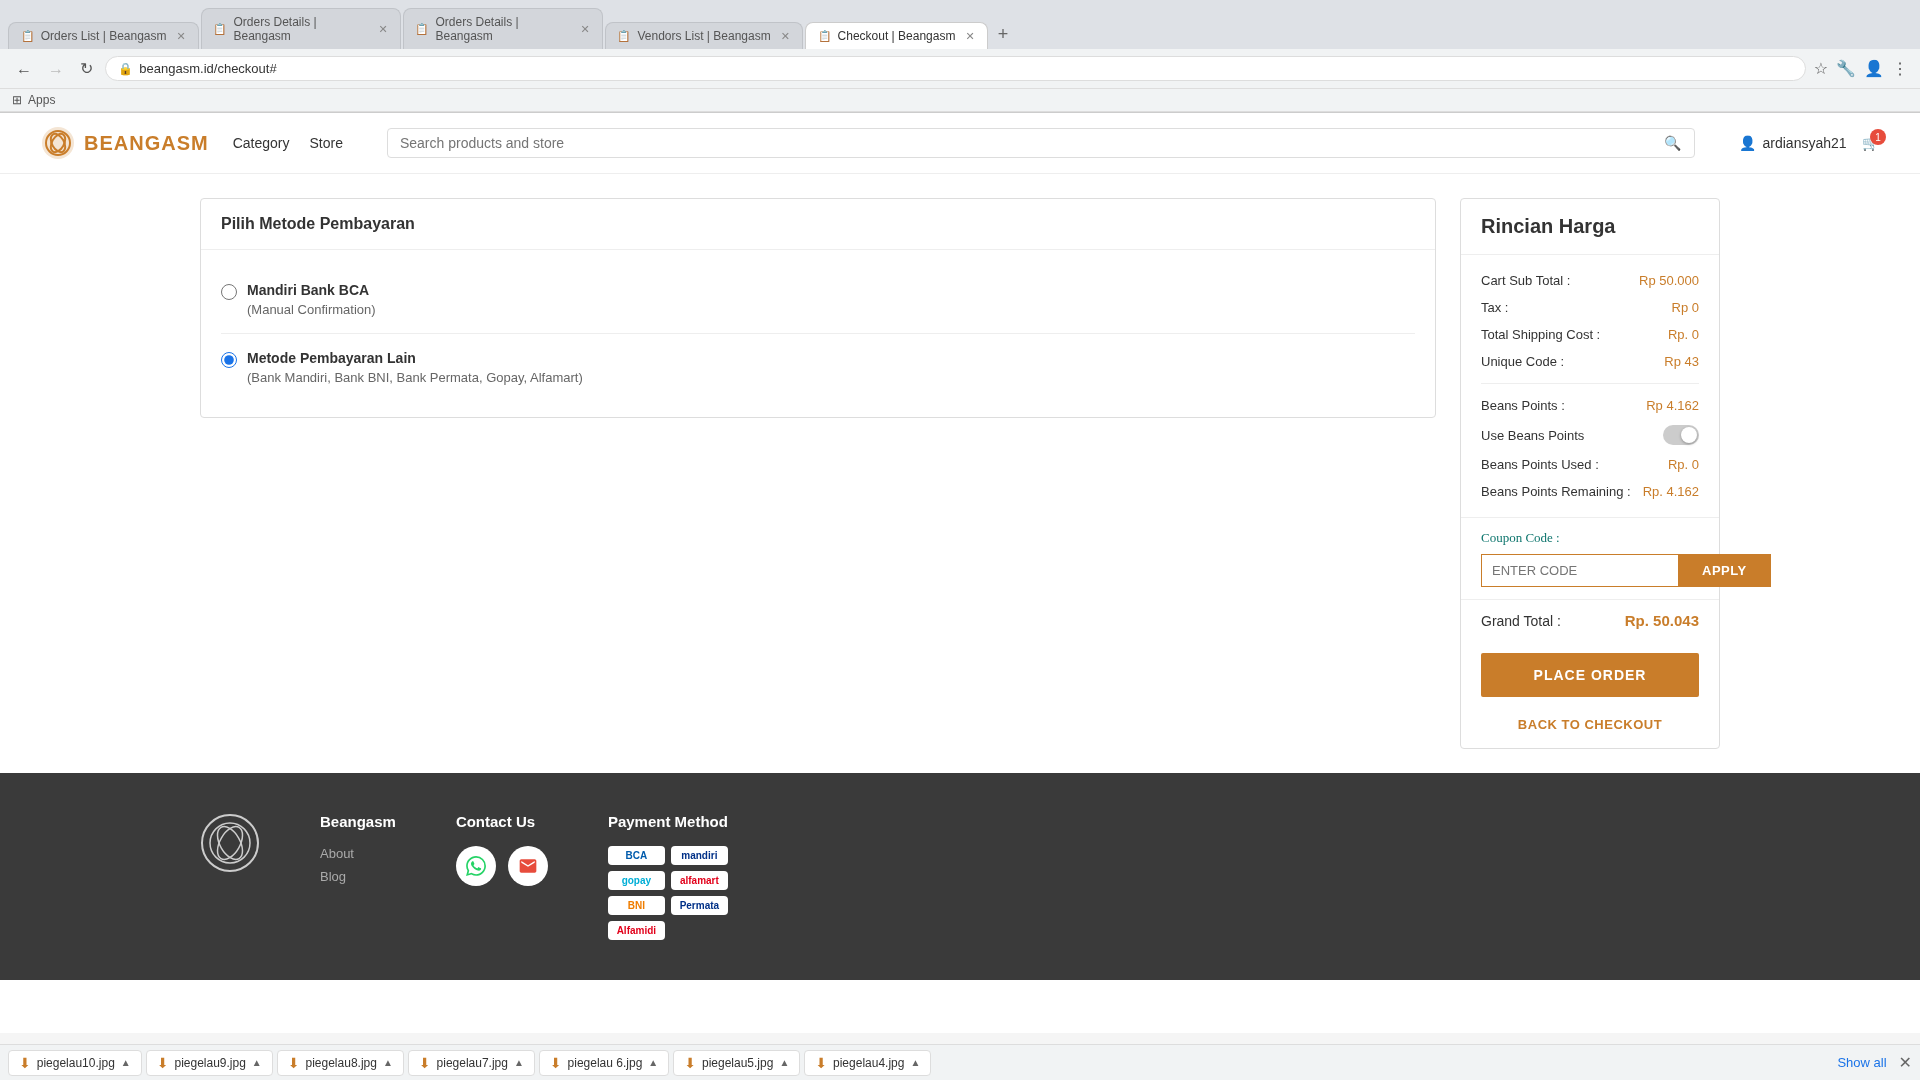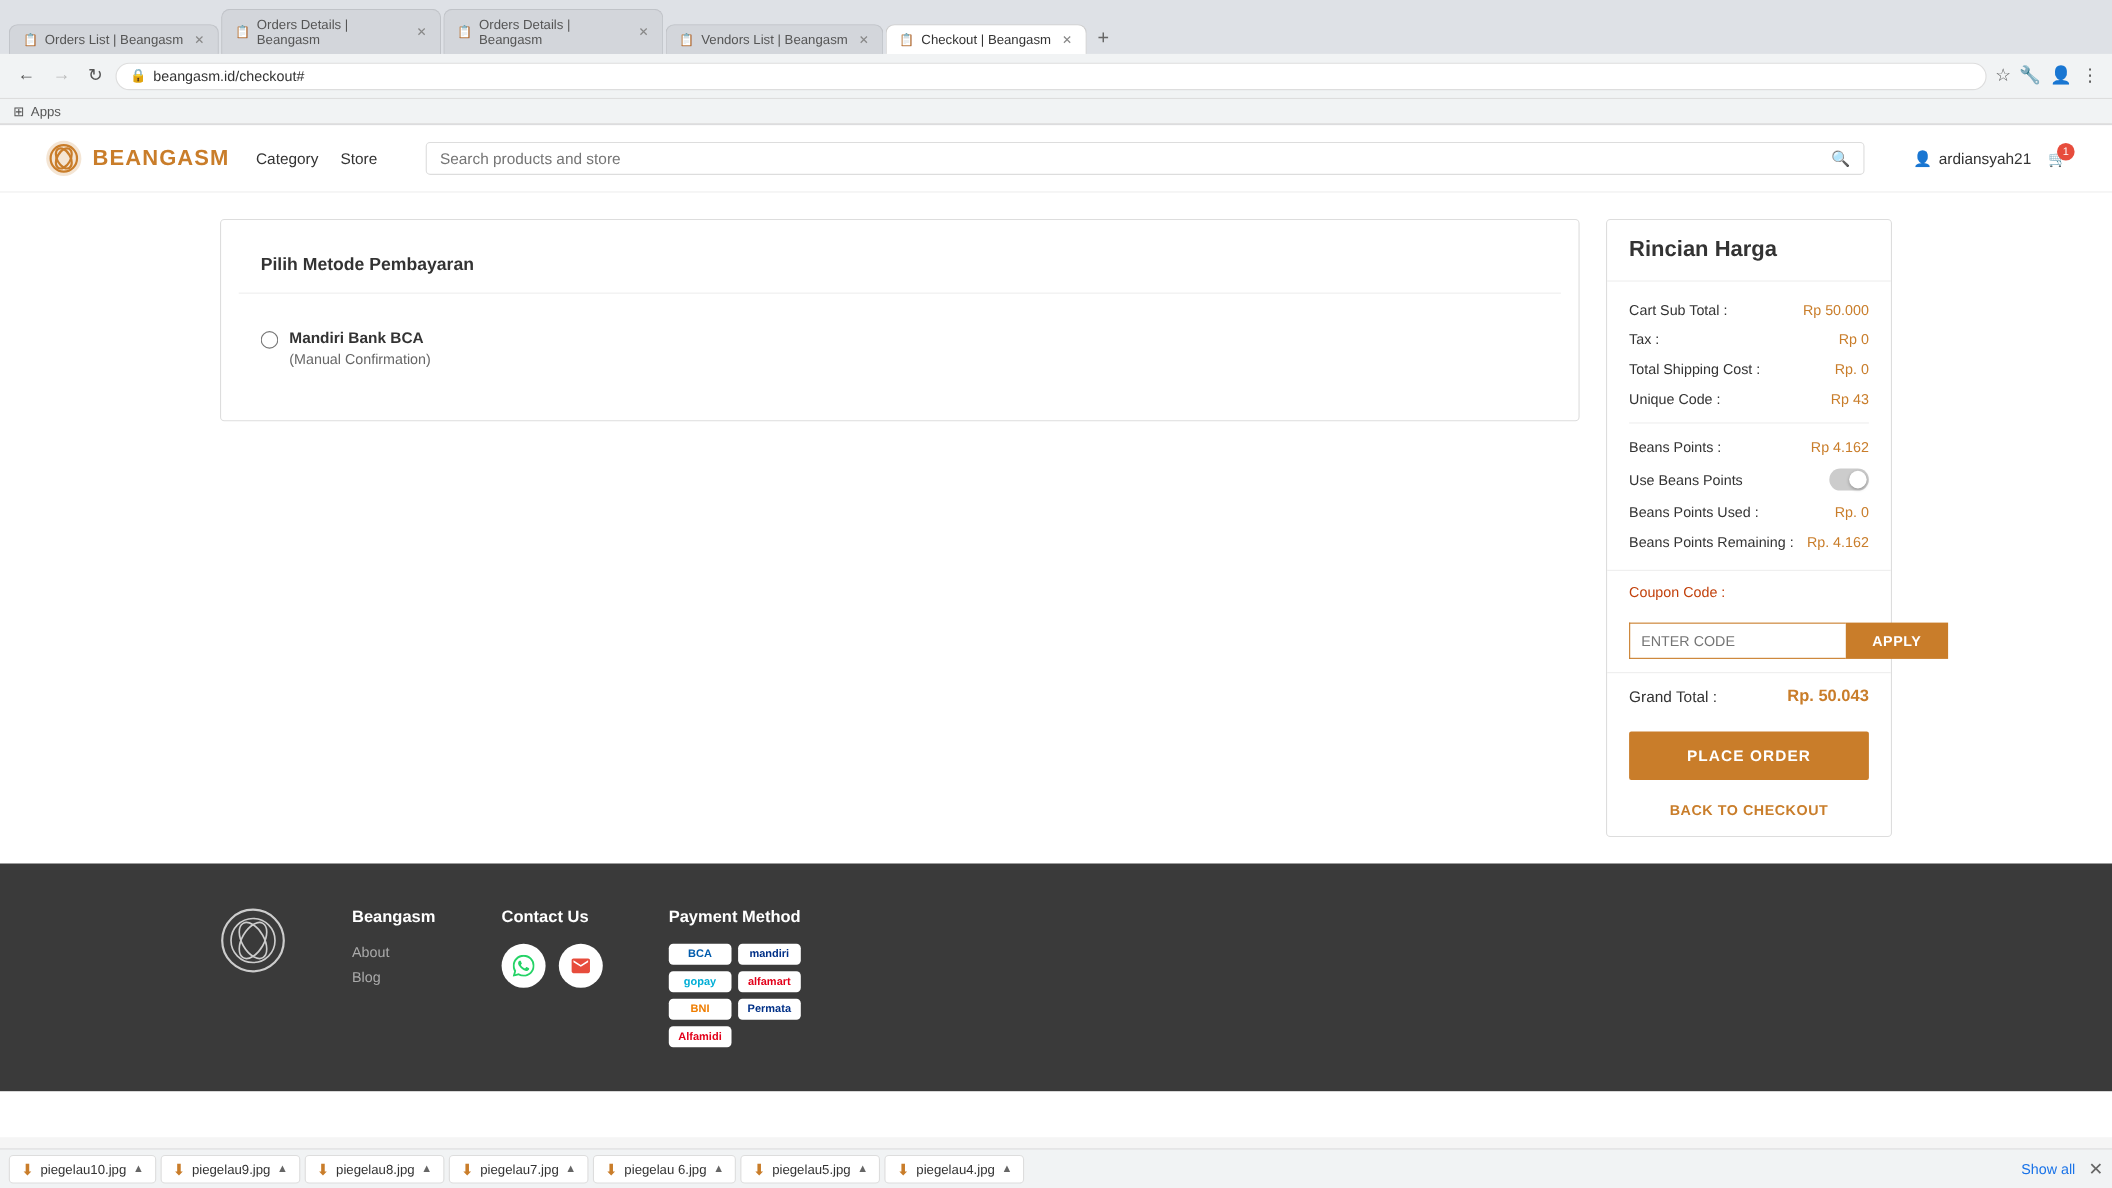--- a/index.html
+++ b/index.html
@@ -156,21 +156,21 @@
       padding: 24px 200px;
       align-items: flex-start;
     }
 
     
     .payment-section {
       flex: 1;
       background: #fff;
       border: 1px solid #ddd;
       border-radius: 4px;
-      padding: 16px;
+      padding: 0;
     }
     .section-title {
       font-size: 16px;
       font-weight: bold;
       padding: 16px 20px;
       border-bottom: 1px solid #eee;
     }
     .payment-options { padding: 16px 20px; }
     .payment-option {
       padding: 16px 0;
@@ -238,21 +238,21 @@
       height: 16px;
       background: #fff;
       border-radius: 50%;
       position: absolute;
       top: 2px;
       right: 2px;
       box-shadow: 0 1px 3px rgba(0,0,0,0.3);
     }
 
     .coupon-section { padding: 12px 20px; border-top: 1px solid #eee; }
-    .coupon-label { font-size: 13px; color: #c2410c; margin-bottom: 20px; }
+    .coupon-label { font-size: 13px; color: #0f766e; margin-bottom: 8px; font-family: Liberation Serif, serif; }
     .coupon-input-row { display: flex; gap: 0; }
     .coupon-input {
       flex: 1;
       border: 1px solid #c97d2a;
       border-right: none;
       padding: 8px 10px;
       font-size: 13px;
       outline: none;
       color: #aaa;
     }
@@ -494,20 +494,27 @@
     <div class="payment-section">
       <div class="section-title">Pilih Metode Pembayaran</div>
       <div class="payment-options">
         <div class="payment-option">
           <input type="radio" class="radio-btn" name="payment" style="">
           <div class="payment-option-info">
             <div class="payment-option-name">Mandiri Bank BCA</div>
             <div class="payment-option-desc">(Manual Confirmation)</div>
           </div>
         </div>
+        <div class="payment-option">
+          <input type="radio" class="radio-btn" name="payment" checked="" style="">
+          <div class="payment-option-info">
+            <div class="payment-option-name">Metode Pembayaran Lain</div>
+            <div class="payment-option-desc">(Bank Mandiri, Bank BNI, Bank Permata, Gopay, Alfamart)</div>
+          </div>
+        </div>
       </div>
     </div>
 
     <div class="price-section">
       <div class="price-section-title">Rincian Harga</div>
       <div class="price-details">
         <div class="price-row">
           <span class="price-label">Cart Sub Total :</span>
           <span class="price-value">Rp 50.000</span>
         </div>

